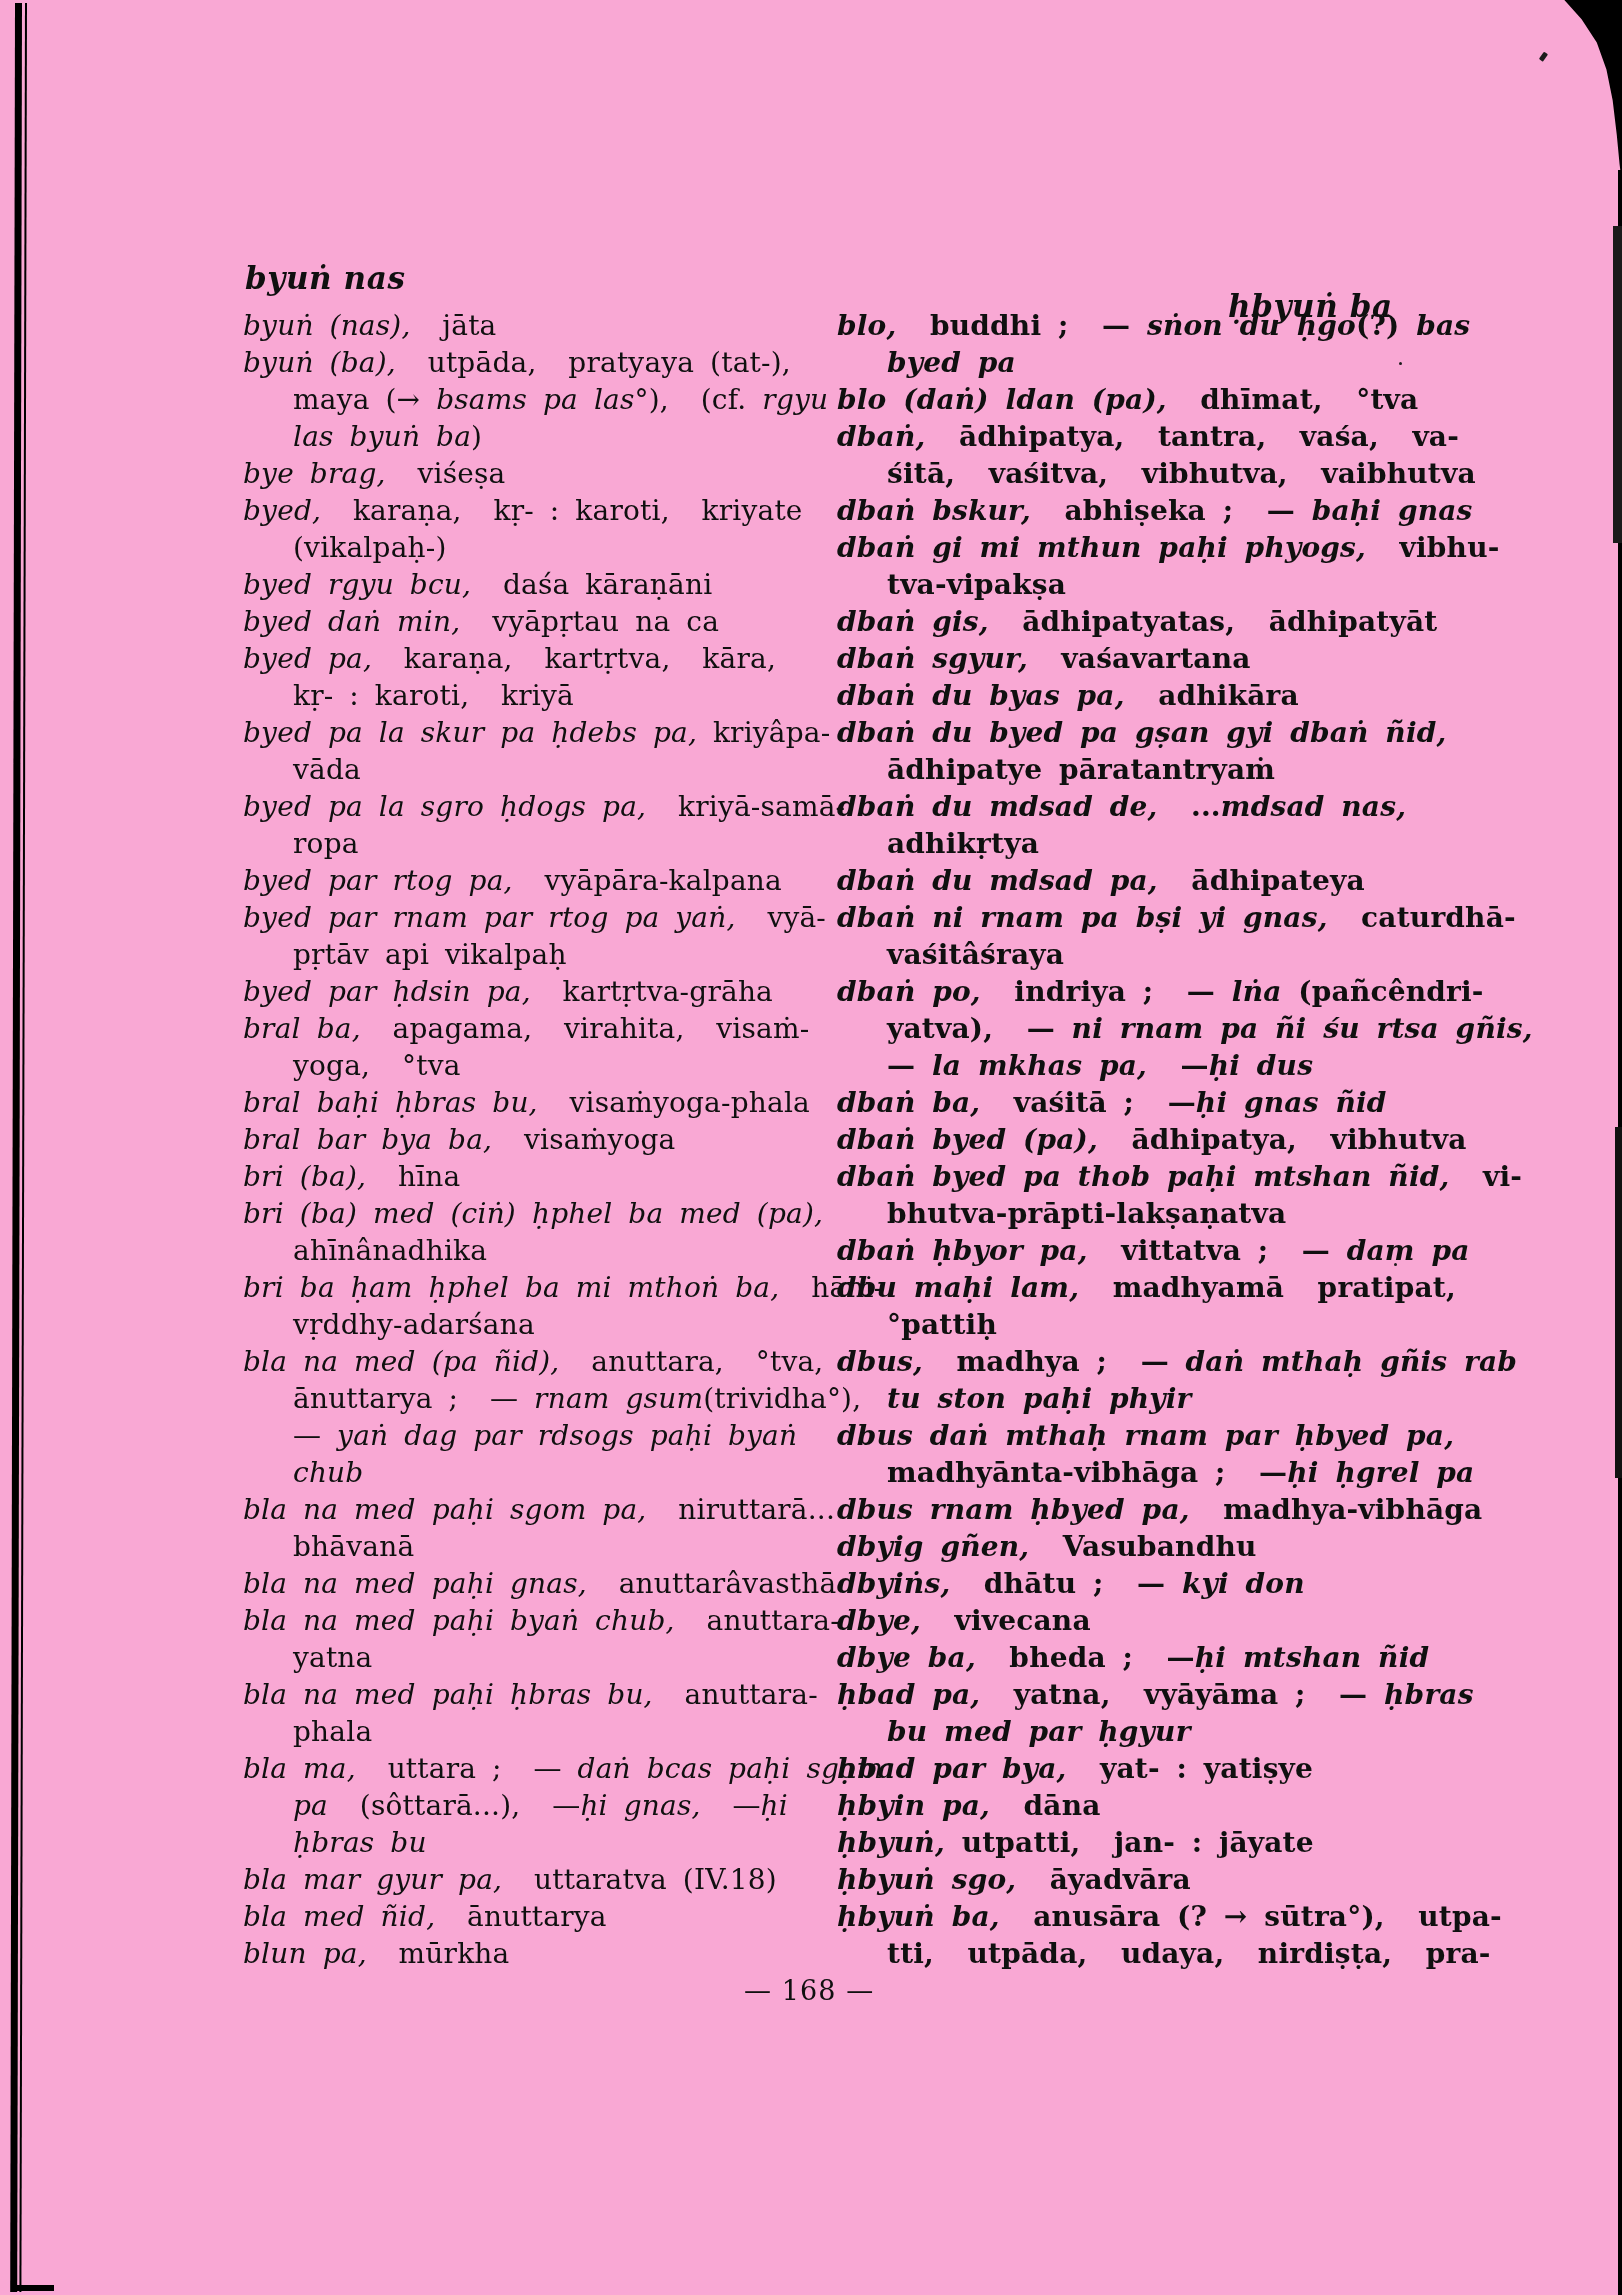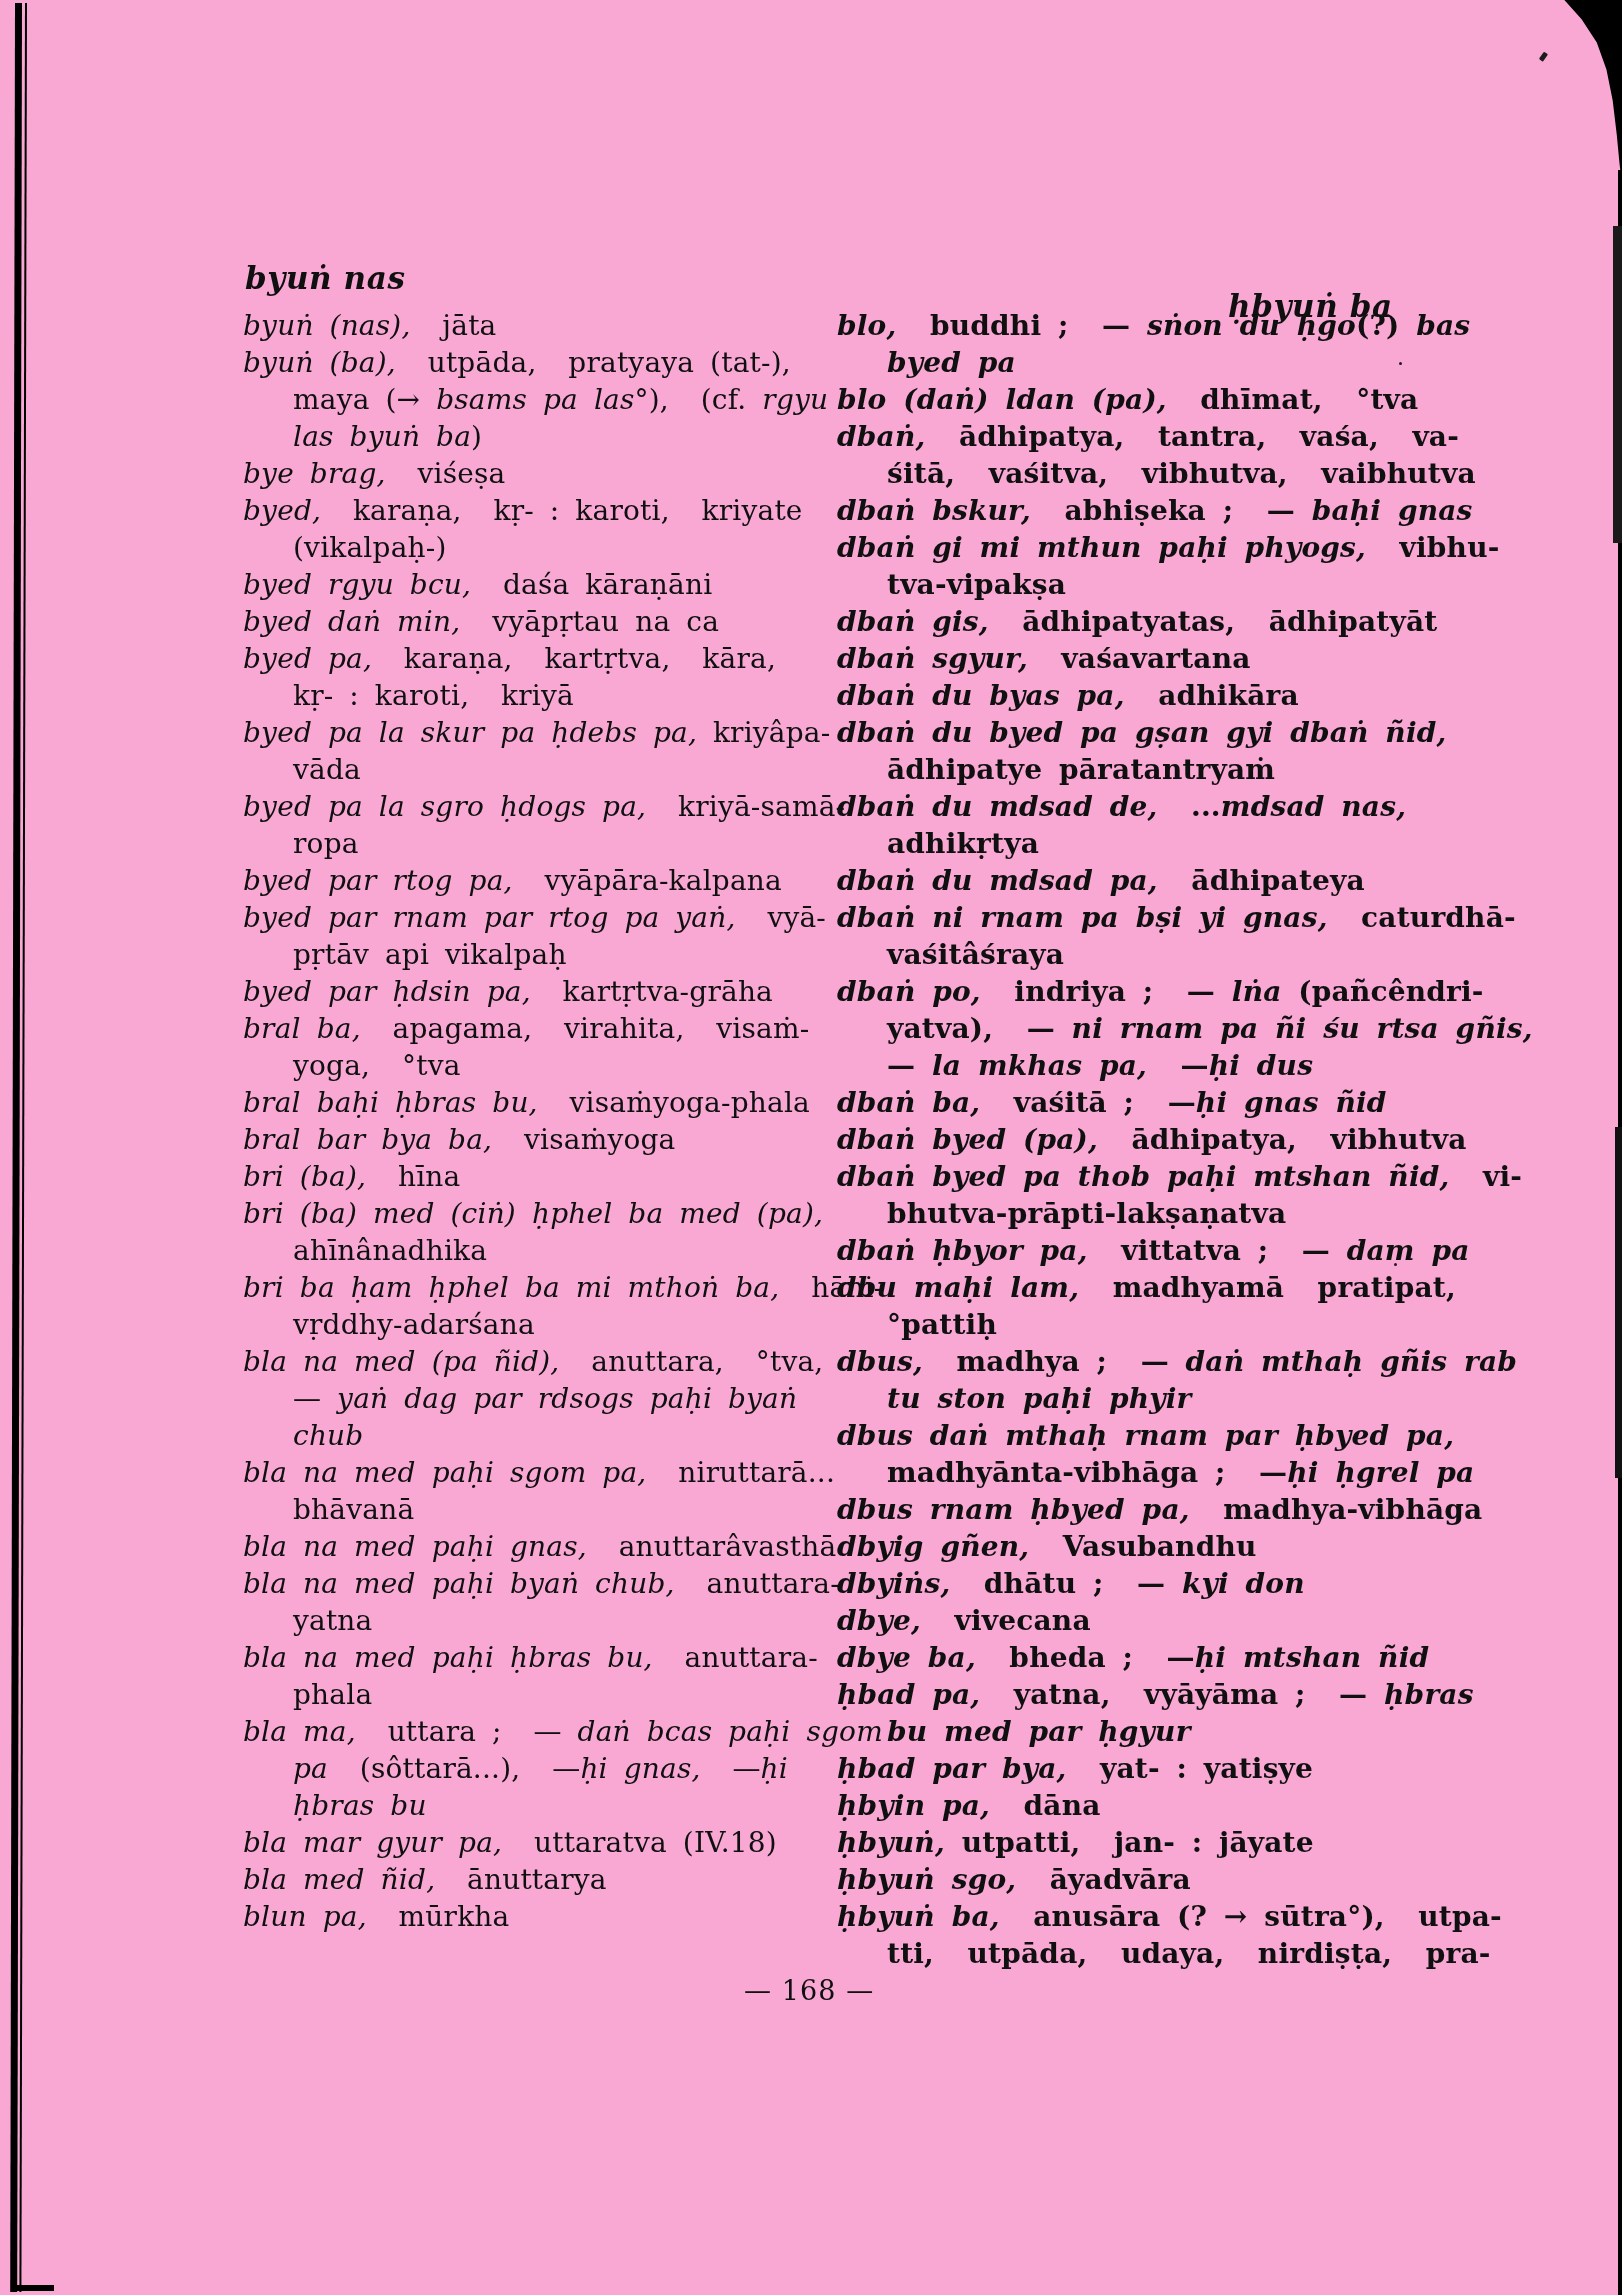--- a/index.html
+++ b/index.html
@@ -73,20 +73,21 @@
       <div class="line"><span class="tib">bral ba,  </span><span class="skt">apagama,  virahita,  visaṁ-</span></div>
       <div class="line ind"><span class="skt">yoga,  °tva</span></div>
       <div class="line"><span class="tib">bral baḥi ḥbras bu,  </span><span class="skt">visaṁyoga-phala</span></div>
       <div class="line"><span class="tib">bral bar bya ba,  </span><span class="skt">visaṁyoga</span></div>
       <div class="line"><span class="tib">bri (ba),  </span><span class="skt">hīna</span></div>
       <div class="line"><span class="tib">bri (ba) med (ciṅ) ḥphel ba med (pa),</span></div>
       <div class="line ind"><span class="skt">ahīnânadhika</span></div>
       <div class="line"><span class="tib">bri ba ḥam ḥphel ba mi mthoṅ ba,  </span><span class="skt">hāni-</span></div>
       <div class="line ind"><span class="skt">vṛddhy-adarśana</span></div>
       <div class="line"><span class="tib">bla na med (pa ñid),  </span><span class="skt">anuttara,  °tva,</span></div>
+      <div class="line ind"><span class="skt">ānuttarya ;  — </span><span class="tib">rnam gsum</span><span class="skt">(trividha°),</span></div>
       <div class="line ind"><span class="skt">— </span><span class="tib">yaṅ dag par rdsogs paḥi byaṅ</span></div>
       <div class="line ind"><span class="tib">chub</span></div>
       <div class="line"><span class="tib">bla na med paḥi sgom pa,  </span><span class="skt">niruttarā...</span></div>
       <div class="line ind"><span class="skt">bhāvanā</span></div>
       <div class="line"><span class="tib">bla na med paḥi gnas,  </span><span class="skt">anuttarâvasthā</span></div>
       <div class="line"><span class="tib">bla na med paḥi byaṅ chub,  </span><span class="skt">anuttara-</span></div>
       <div class="line ind"><span class="skt">yatna</span></div>
       <div class="line"><span class="tib">bla na med paḥi ḥbras bu,  </span><span class="skt">anuttara-</span></div>
       <div class="line ind"><span class="skt">phala</span></div>
       <div class="line"><span class="tib">bla ma,  </span><span class="skt">uttara ;  — </span><span class="tib">daṅ bcas paḥi sgom</span></div>

